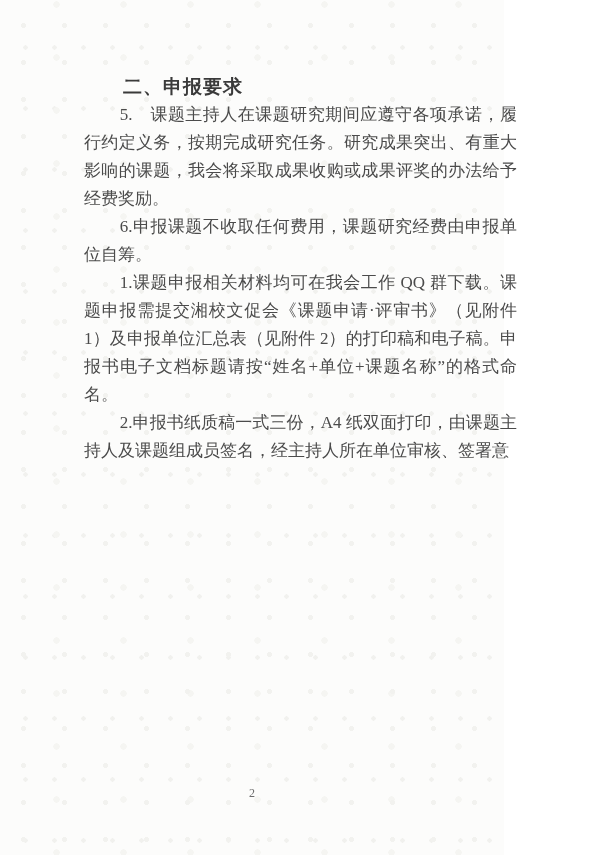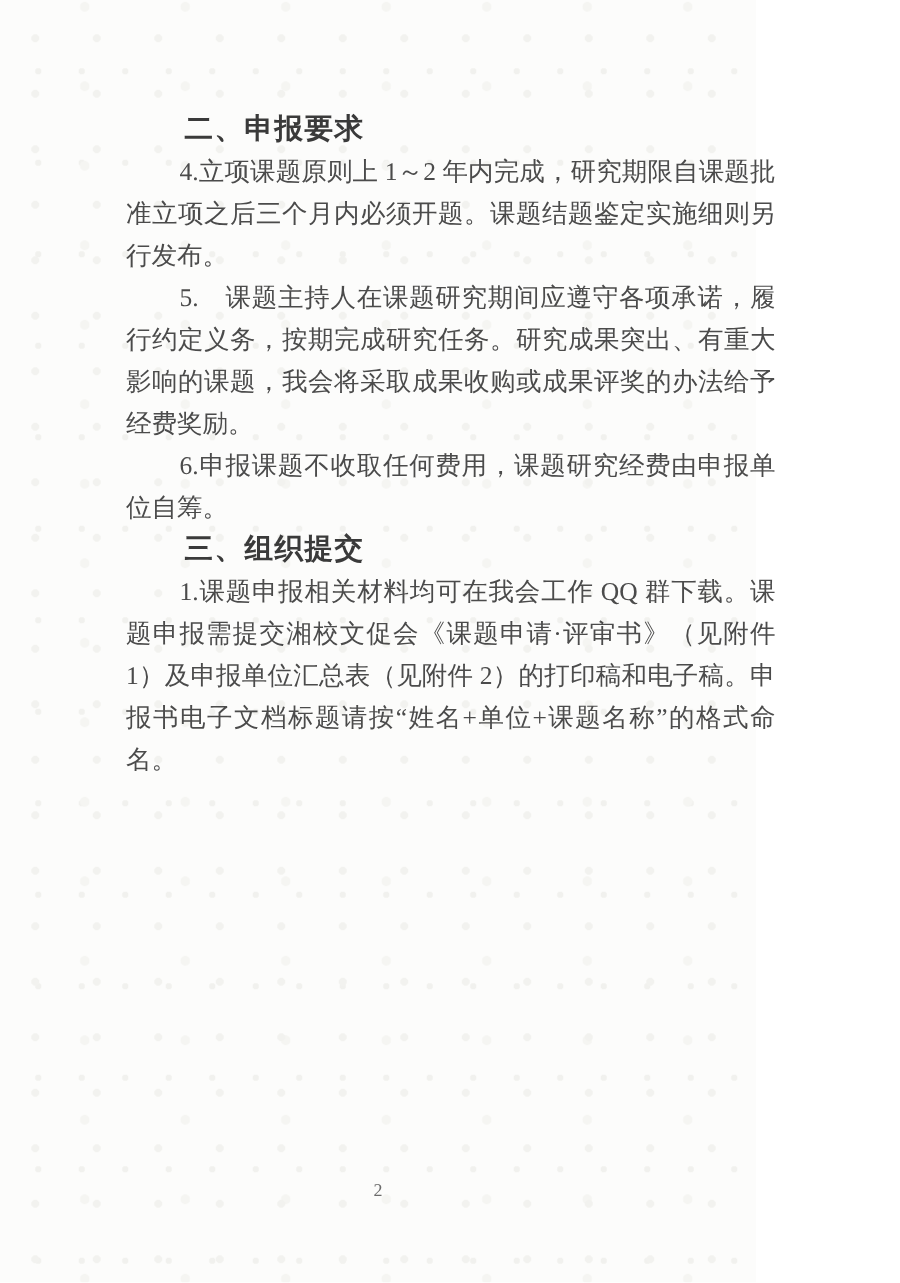--- a/index.html
+++ b/index.html
@@ -62,24 +62,23 @@
   }
 </style>
 </head>
 <body>
 
 <div class="page">
   <div class="content">
 
     <h2 class="section-heading">二、申报要求</h2>
 
-    <p class="para">4.立项课题原则上 1～2 年内完成，研究期限自课题批准立项之后三个月内必须开题。课题结题鉴定实施细则另行发布。</p>
     <p class="para">5.　课题主持人在课题研究期间应遵守各项承诺，履行约定义务，按期完成研究任务。研究成果突出、有重大影响的课题，我会将采取成果收购或成果评奖的办法给予经费奖励。</p>
     <p class="para">6.申报课题不收取任何费用，课题研究经费由申报单位自筹。</p>
 
-    <h2 class="section-heading">三、组织提交</h2>
 
     <p class="para">1.课题申报相关材料均可在我会工作 QQ 群下载。课题申报需提交湘校文促会《课题申请·评审书》（见附件 1）及申报单位汇总表（见附件 2）的打印稿和电子稿。申报书电子文档标题请按“姓名+单位+课题名称”的格式命名。</p>
+    <p class="para">2.申报书纸质稿一式三份，A4 纸双面打印，由课题主持人及课题组成员签名，经主持人所在单位审核、签署意</p>
 
   </div>
 
   <div class="page-number">2</div>
 </div>
 
 </body></html>

